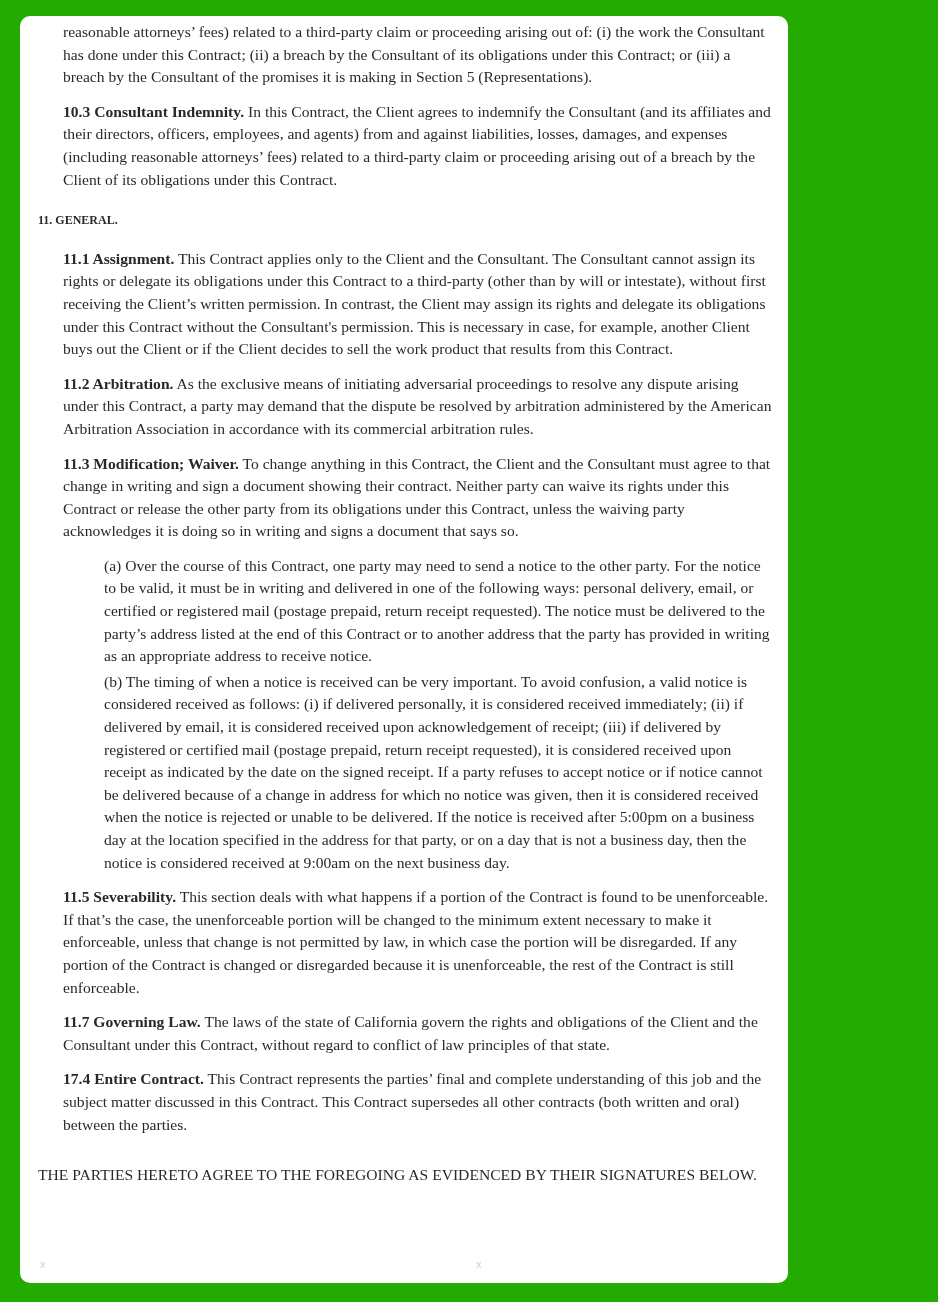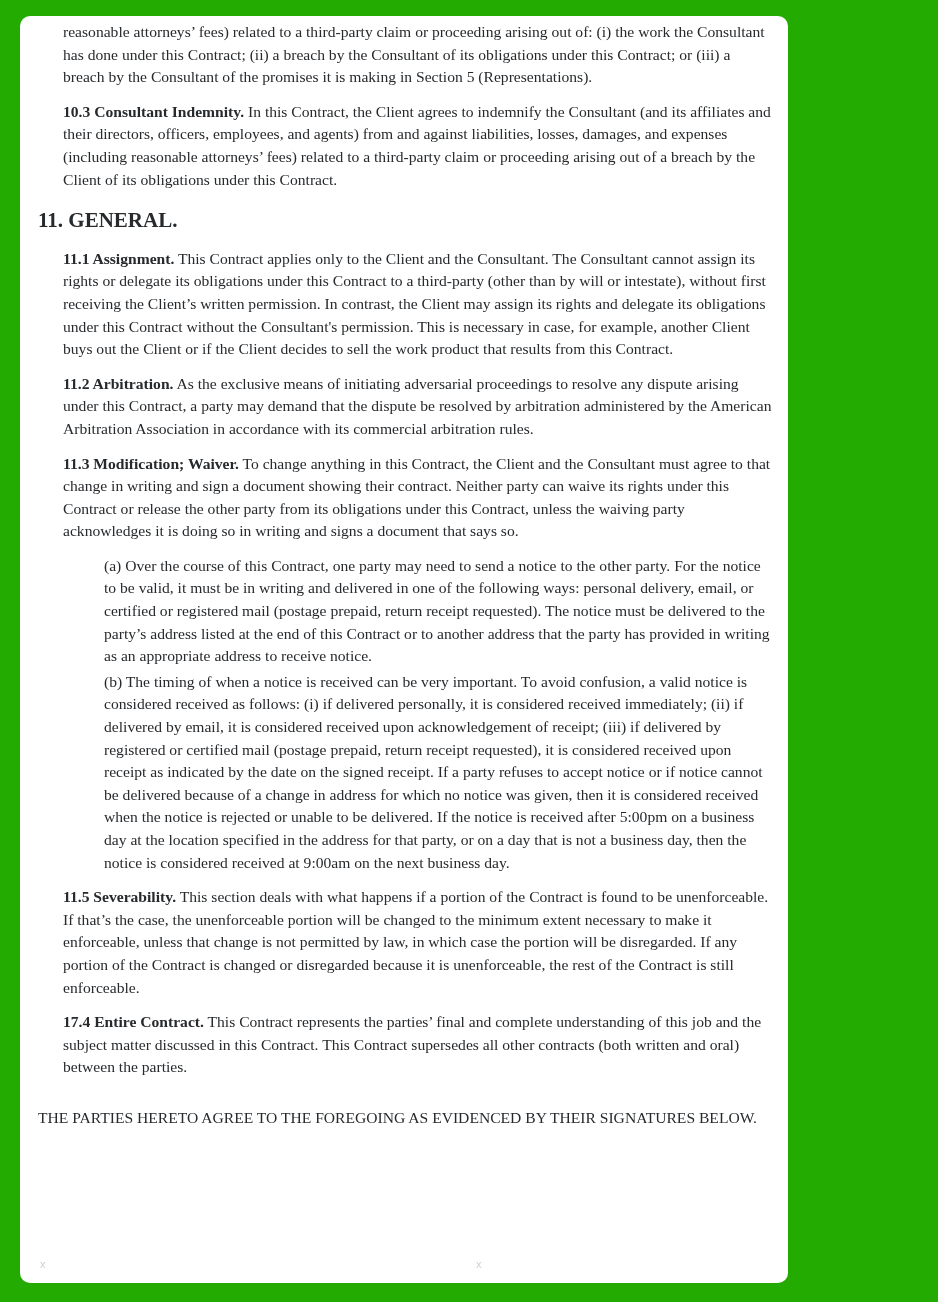--- a/index.html
+++ b/index.html
@@ -12,21 +12,21 @@
     position:absolute; left:20px; top:16px; width:768px; height:1267px;
     background:#ffffff; border-radius:10px; overflow:hidden;
   }
   .content {
     margin-top:-7px; padding:0 15px 0 18px;
     font-size:15.6px; line-height:22.6px; color:#272a2d;
     text-align:left;
   }
   .content p { margin:12px 0; }
   h2.section-heading {
-    font-size:21px; line-height:22.6px; font-weight:bold;
+    font-size:12px; line-height:22.6px; font-weight:bold;
     margin:18px 0 16px 0; color:#272a2d;
   }
   p.sub { margin-left:25px; }
   p.subsub { margin-left:66px; margin-top:3px; margin-bottom:3px; }
   p.tight-b { margin-bottom:3px; }
   p.closing { margin-top:28px; margin-left:0; }
   strong.lead { font-weight:bold; }
   .sig-mark {
     position:absolute; bottom:13px;
     font-family:"Liberation Sans","DejaVu Sans",sans-serif;
@@ -54,20 +54,21 @@
     <p class="sub"><strong class="lead">11.3 Modification; Waiver.</strong> <span>To change anything in this Contract, the Client and the Consultant must agree to that change in writing and sign a document showing their contract. Neither party can waive its rights under this Contract or release the other party from its obligations under this Contract, unless the waiving party acknowledges it is doing so in writing and signs a document that says so.</span></p>
 
 
     <p class="subsub">(a) Over the course of this Contract, one party may need to send a notice to the other party. For the notice to be valid, it must be in writing and delivered in one of the following ways: personal delivery, email, or certified or registered mail (postage prepaid, return receipt requested). The notice must be delivered to the party’s address listed at the end of this Contract or to another address that the party has provided in writing as an appropriate address to receive notice.</p>
 
     <p class="subsub">(b) The timing of when a notice is received can be very important. To avoid confusion, a valid notice is considered received as follows: (i) if delivered personally, it is considered received immediately; (ii) if delivered by email, it is considered received upon acknowledgement of receipt; (iii) if delivered by registered or certified mail (postage prepaid, return receipt requested), it is considered received upon receipt as indicated by the date on the signed receipt. If a party refuses to accept notice or if notice cannot be delivered because of a change in address for which no notice was given, then it is considered received when the notice is rejected or unable to be delivered. If the notice is received after 5:00pm on a business day at the location specified in the address for that party, or on a day that is not a business day, then the notice is considered received at 9:00am on the next business day.</p>
 
     <p class="sub"><strong class="lead">11.5 Severability.</strong> <span>This section deals with what happens if a portion of the Contract is found to be unenforceable. If that’s the case, the unenforceable portion will be changed to the minimum extent necessary to make it enforceable, unless that change is not permitted by law, in which case the portion will be disregarded. If any portion of the Contract is changed or disregarded because it is unenforceable, the rest of the Contract is still enforceable.</span></p>
 
 
+    <p class="sub"><strong class="lead">11.7 Governing Law.</strong> <span>The laws of the state of California govern the rights and obligations of the Client and the Consultant under this Contract, without regard to conflict of law principles of that state.</span></p>
 
     <p class="sub"><strong class="lead">17.4 Entire Contract.</strong> <span>This Contract represents the parties’ final and complete understanding of this job and the subject matter discussed in this Contract. This Contract supersedes all other contracts (both written and oral) between the parties.</span></p>
 
     <p class="closing">THE PARTIES HERETO AGREE TO THE FOREGOING AS EVIDENCED BY THEIR SIGNATURES BELOW.</p>
 
   </div>
 
   <span class="sig-mark first" style="color: rgb(207, 207, 207);">x</span>
   <span class="sig-mark second" style="color: rgb(207, 207, 207);">x</span>
 </div>

